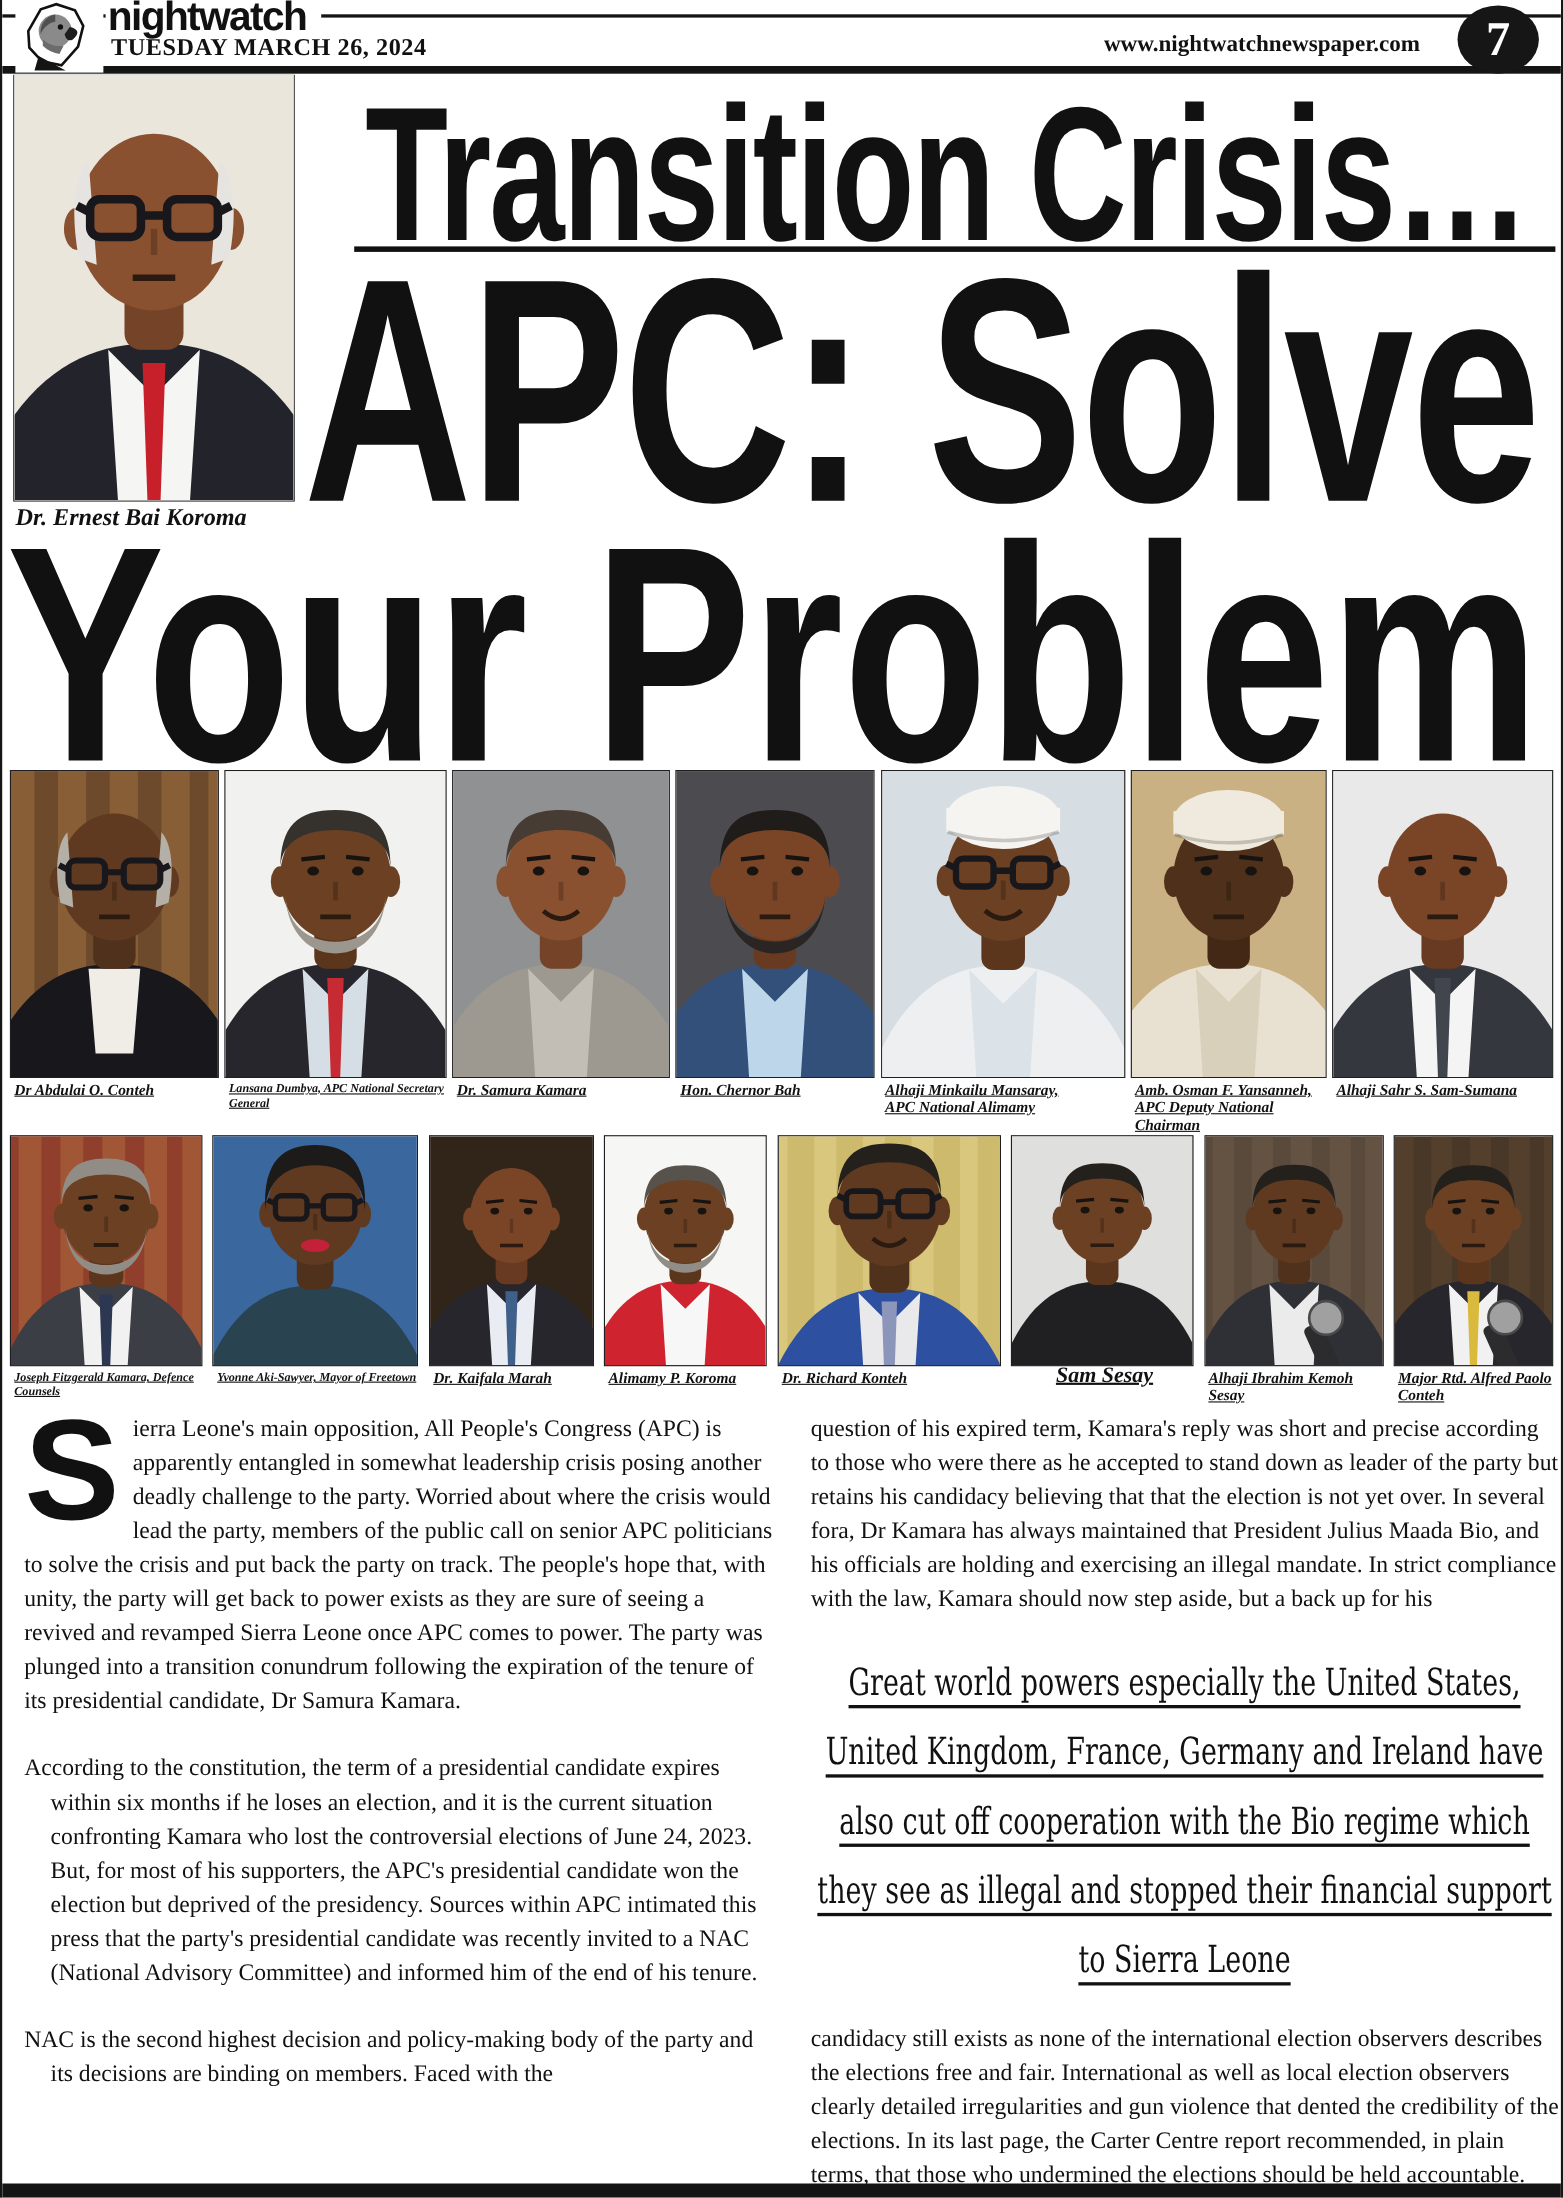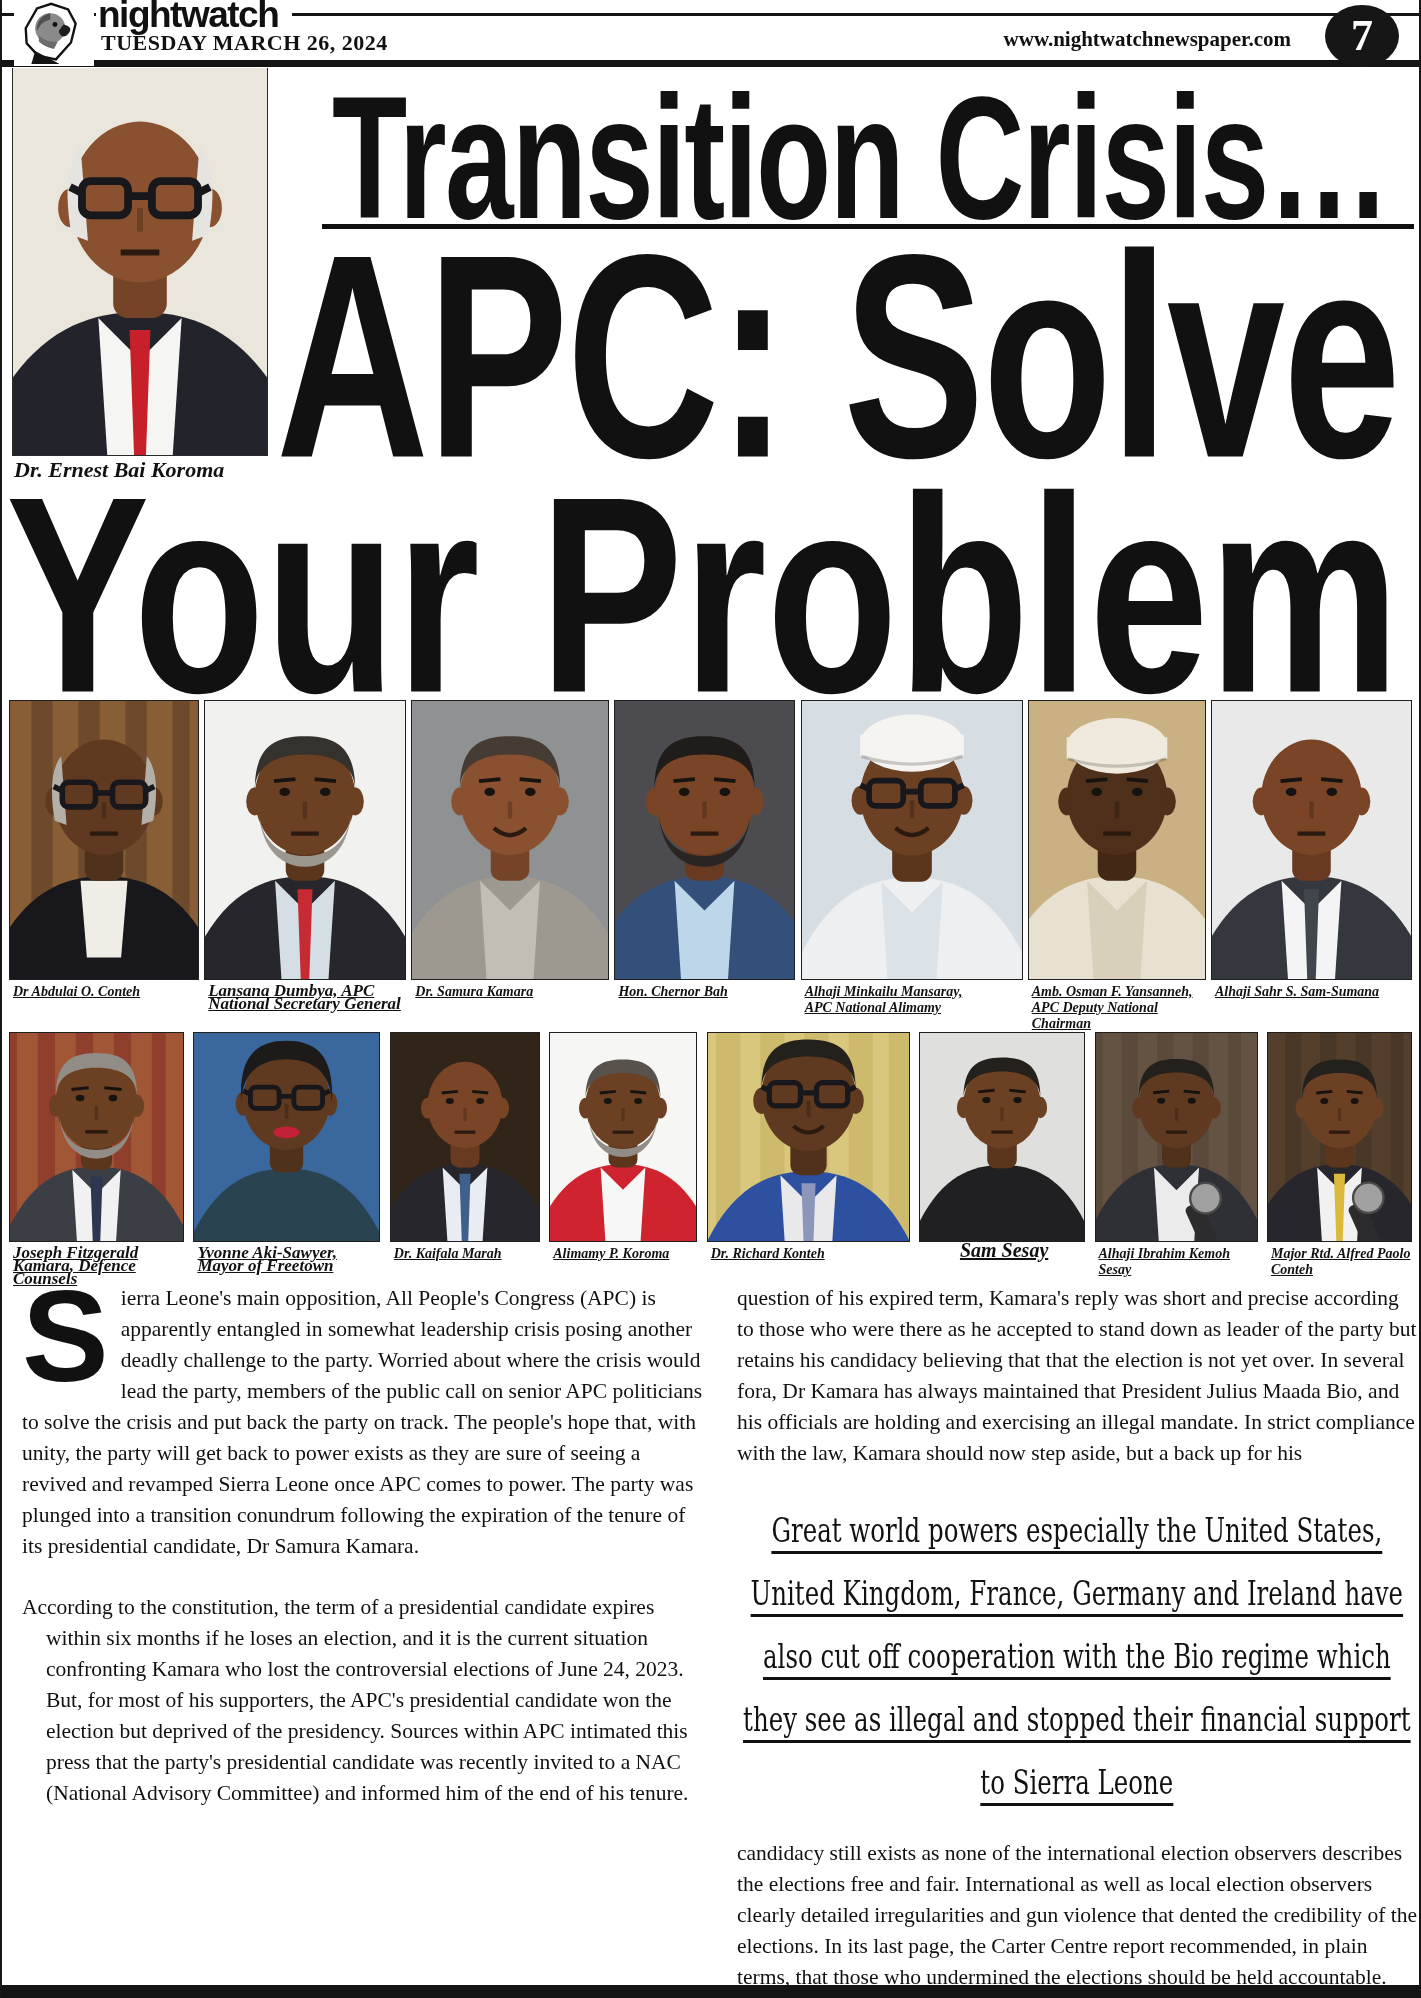--- a/index.html
+++ b/index.html
@@ -34,21 +34,21 @@
                   font-size:215px;letter-spacing:0px;transform:scale(1,1.3);transform-origin:left top;}
   
   .photo-row{position:absolute;left:7px;right:7px;display:flex;justify-content:space-between;z-index:3;text-decoration:underline;}
   .row1{top:700px;}
   .row2{top:1032px;}
   .pcell{margin:0;display:flex;flex-direction:column;}
   .pimg{border:1px solid #1f1f1f;box-sizing:border-box;overflow:hidden;background:#ccc;}
   .row1 .pimg{height:280px;}
   .row2 .pimg{height:210px;}
   .pcap{font-size:14px;font-weight:bold;font-style:italic;line-height:16px;padding:4px 0 0 4px;}
-  .pcap.smallcap{font-size:17px;line-height:13px;}
+  .pcap.smallcap{font-size:11px;line-height:13px;}
   .pcap.bigcap{font-size:20px;text-align:center;padding-top:0;}
   
   .article{position:absolute;top:1283px;left:0;right:0;bottom:13px;}
   .col{position:absolute;top:0;}
   .col.left{left:20px;width:682px;}
   .col.right{left:735px;width:680px;}
   .p{margin:0 0 30px 0;font-size:21.5px;line-height:31px;text-align:left;}
   .p.hang{padding-left:24px;text-indent:-24px;}
   .dropcap{float:left;font-family:"Liberation Sans",sans-serif;font-weight:bold;font-size:130px;
            line-height:95px;margin:6px 14px 0 0;letter-spacing:-2px;}
@@ -445,20 +445,21 @@
             <circle cx="68" cy="103" r="9.5" fill="#a0a0a0" stroke="#4a4a4a" stroke-width="1.5"></circle>
           </svg></div>
         <figcaption class="pcap">Major Rtd. Alfred Paolo Conteh</figcaption>
       </figure>
     </section>
 
   <section class="article">
     <div class="col left">
       <p class="p"><span class="dropcap">S</span><span>ierra Leone's main opposition, All People's Congress (APC) is apparently entangled in somewhat leadership crisis posing another deadly challenge to the party. Worried about where the crisis would lead the party, members of the public call on senior APC politicians to solve the crisis and put back the party on track. The people's hope that, with unity, the party will get back to power exists as they are sure of seeing a revived and revamped Sierra Leone once APC comes to power. The party was plunged into a transition conundrum following the expiration of the tenure of its presidential candidate, Dr Samura Kamara.</span></p>
       <p class="p hang">According to the constitution, the term of a presidential candidate expires within six months if he loses an election, and it is the current situation confronting Kamara who lost the controversial elections of June 24, 2023. But, for most of his supporters, the APC's presidential candidate won the election but deprived of the presidency. Sources within APC intimated this press that the party's presidential candidate was recently invited to a NAC (National Advisory Committee) and informed him of the end of his tenure.</p>
+      <p class="p hang">NAC is the second highest decision and policy-making body of the party and its decisions are binding on members. Faced with the</p>
     </div>
     <div class="col right">
       <p class="p">question of his expired term, Kamara's reply was short and precise according to those who were there as he accepted to stand down as leader of the party but retains his candidacy believing that that the election is not yet over.  In several fora, Dr Kamara has always maintained that President Julius Maada Bio, and his officials are holding and exercising an illegal mandate.   In strict compliance with the law, Kamara should now step aside, but a back up for his</p>
       <div class="pullquote">
         <div class="pq-inner">Great world powers especially the United States, United Kingdom, France, Germany and Ireland have also cut off cooperation with the Bio regime which they see as illegal and stopped their financial support to Sierra Leone</div>
       </div>
       <p class="p">candidacy still exists as none of the international election observers describes the elections free and fair. International as well as local election observers clearly detailed irregularities and gun violence that dented the credibility of the elections. In its last page, the Carter Centre report   recommended, in plain terms, that those who undermined the elections should be held accountable.</p>
 
     </div>
   </section>

